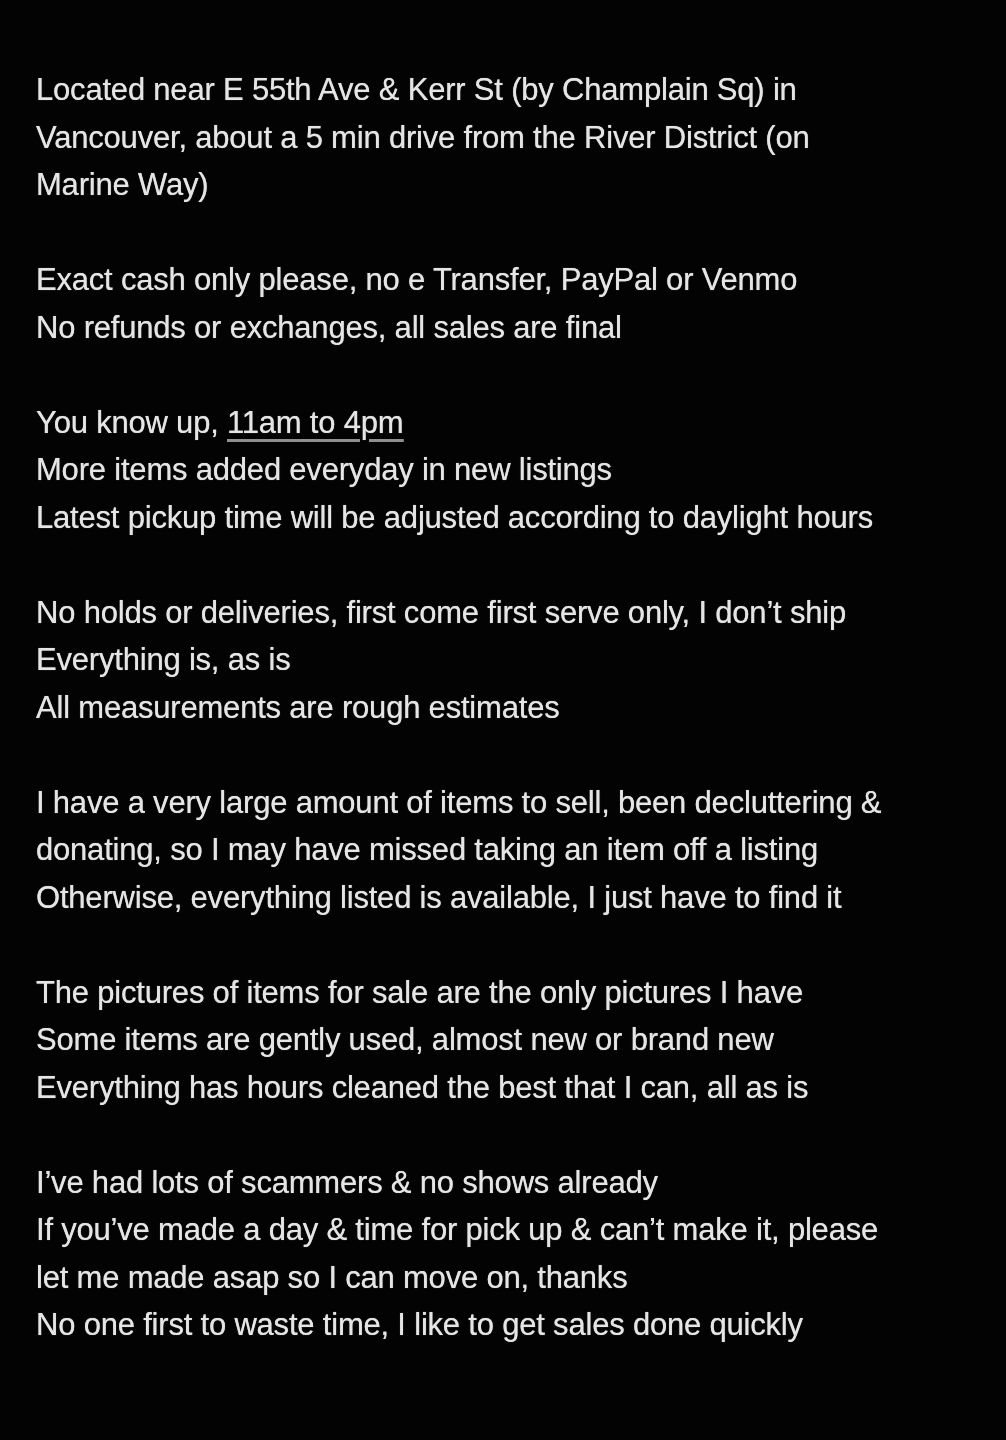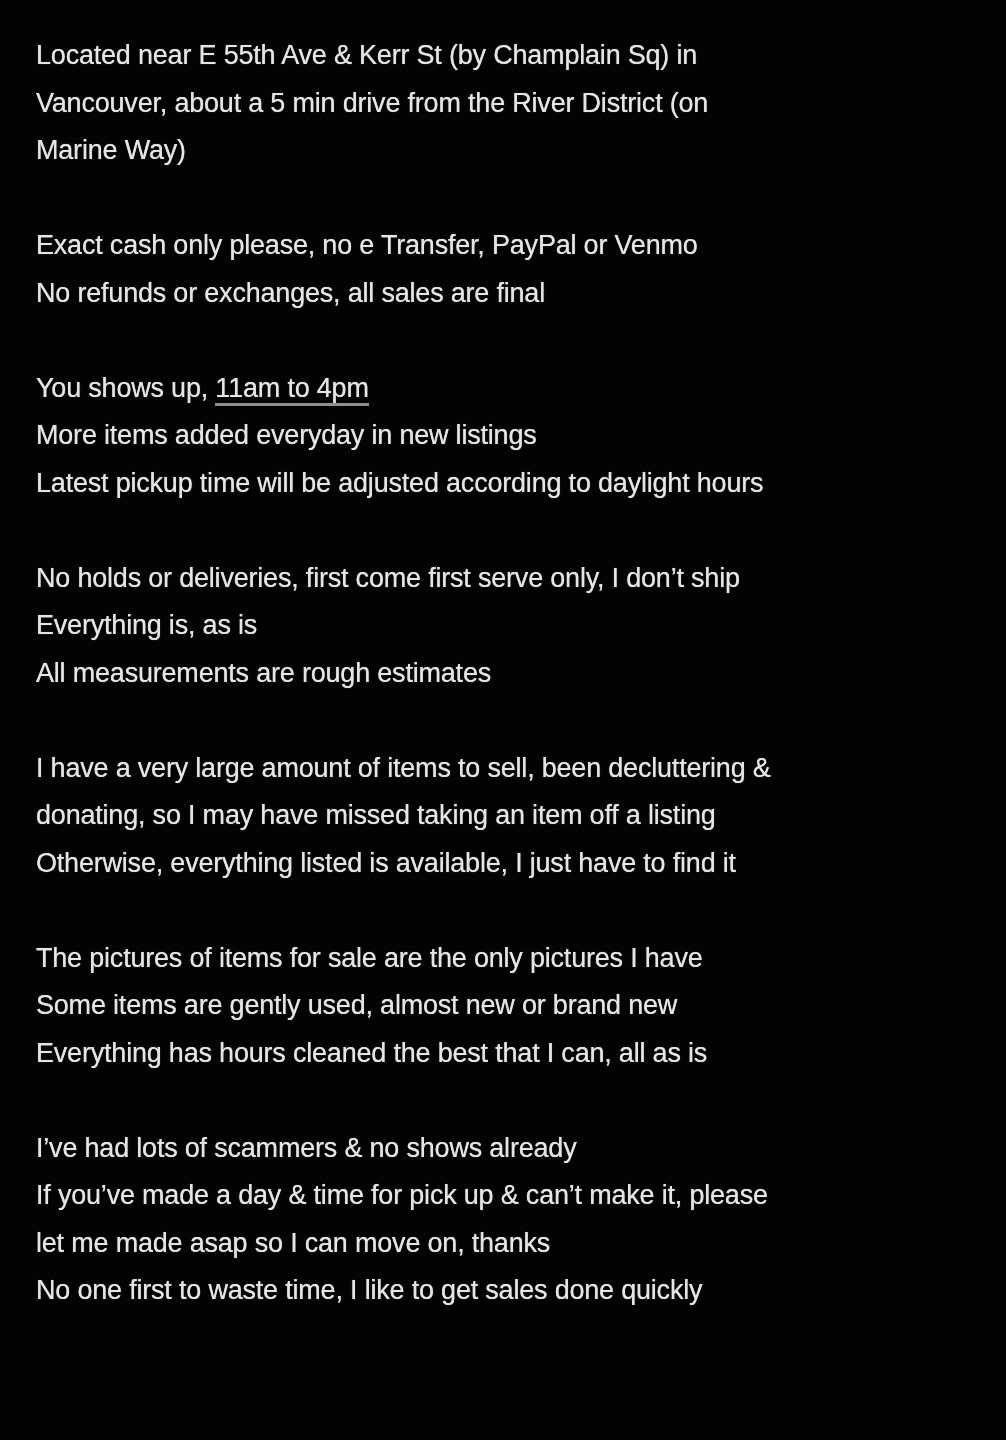--- a/index.html
+++ b/index.html
@@ -15,22 +15,22 @@
   }
   body {
     background: var(--bg);
     color: var(--fg);
     font-family: "Liberation Sans", "DejaVu Sans", sans-serif;
     font-weight: 500;
     
     text-shadow: 0 0 0.8px rgba(229,229,229,0.85);
   }
   .note-body {
-    padding: 32px 20px 0 36px;
-    font-size: 27px;
+    padding: 66px 20px 0 36px;
+    font-size: 31px;
     letter-spacing: -0.2px;
     line-height: 47.5px;
   }
   .para {
     margin: 0 0 47.5px 0;
   }
   .para:last-child { margin-bottom: 0; }
   .line {
     display: block;
     white-space: nowrap;
@@ -52,21 +52,21 @@
     <span class="line">Vancouver, about a 5 min drive from the River District (on</span>
     <span class="line">Marine Way)</span>
   </p>
 
   <p class="para">
     <span class="line">Exact cash only please, no e Transfer, PayPal or Venmo</span>
     <span class="line">No refunds or exchanges, all sales are final</span>
   </p>
 
   <p class="para">
-    <span class="line"><span>You shows up, </span><span class="u">11am to 4pm</span></span>
+    <span class="line"><span>You know up, </span><span class="u">11am to 4pm</span></span>
     <span class="line">More items added everyday in new listings</span>
     <span class="line">Latest pickup time will be adjusted according to daylight hours</span>
   </p>
 
   <p class="para">
     <span class="line">No holds or deliveries, first come first serve only, I don’t ship</span>
     <span class="line">Everything is, as is</span>
     <span class="line">All measurements are rough estimates</span>
   </p>
 

